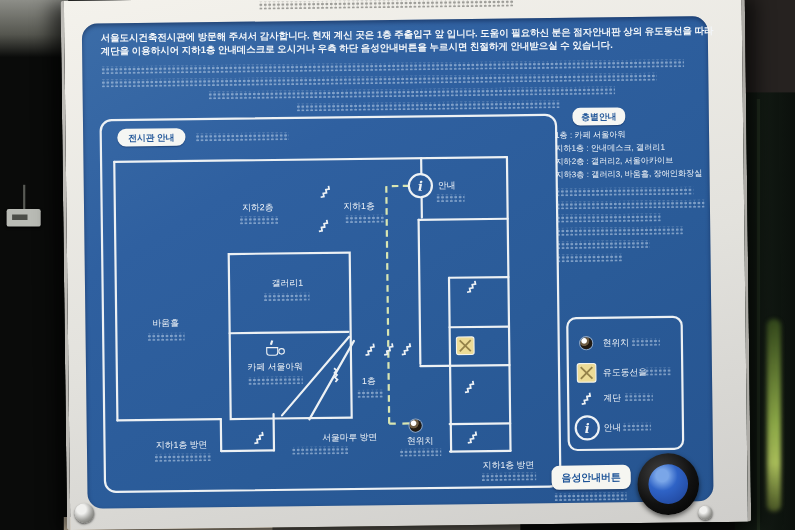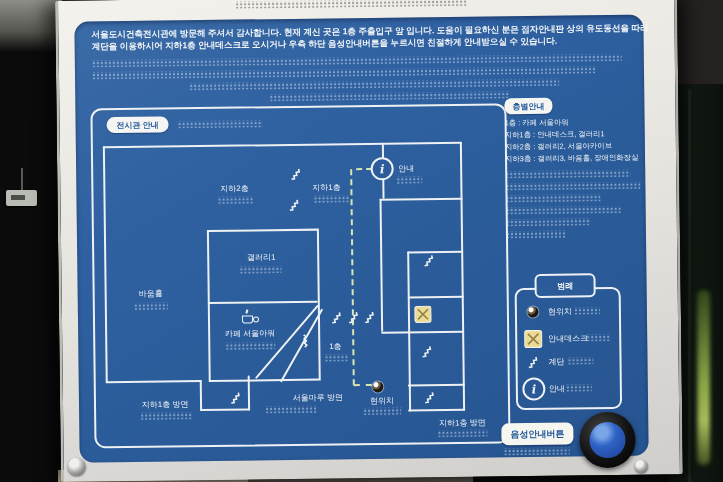--- a/index.html
+++ b/index.html
@@ -205,42 +205,41 @@
     <div class="br" style="left:178px;top:268px;width:42px;"></div>
     <div class="br" style="left:72px;top:303px;width:34px;"></div>
     <div class="br" style="left:163px;top:344px;width:50px;"></div>
     <div class="br" style="left:262px;top:357px;width:24px;"></div>
     <div class="br" style="left:336px;top:180px;width:26px;"></div>
     <div class="br" style="left:300px;top:411px;width:38px;"></div>
     <div class="br" style="left:202px;top:408px;width:52px;"></div>
     <div class="br" style="left:77px;top:413px;width:52px;"></div>
     <div class="br" style="left:374px;top:434px;width:50px;"></div>
 
-    <div class="pill" style="left:445px;top:103px;width:48px;height:16px;font-size:8px;border-radius:7px;text-align:right;">층별안내</div>
+    <div class="pill" style="left:461px;top:103px;width:48px;height:16px;font-size:8px;border-radius:7px;text-align:right;">층별안내</div>
     <div class="lbl f7" style="left:445px;top:123px;transform:none;text-align:right;">1층 : 카페 서울아워</div>
     <div class="lbl f7" style="left:445px;top:135px;transform:none;text-align:left;">지하1층 : 안내데스크, 갤러리1</div>
     <div class="lbl f7" style="left:445px;top:147px;transform:none;text-align:left;">지하2층 : 갤러리2, 서울아카이브</div>
     <div class="lbl f7" style="left:445px;top:159px;transform:none;text-align:left;">지하3층 : 갤러리3, 바움홀, 장애인화장실</div>
     <div class="br" style="left:445px;top:176px;width:125px;"></div>
     <div class="br" style="left:445px;top:188px;width:135px;"></div>
     <div class="br" style="left:445px;top:200px;width:95px;"></div>
     <div class="br" style="left:445px;top:212px;width:115px;"></div>
     <div class="br" style="left:445px;top:224px;width:85px;"></div>
     <div class="br" style="left:445px;top:236px;width:60px;"></div>
 
     <div class="legend-box"></div>
-    <div class="legend-tab">범례</div>
     <div class="cur" style="left:471px;top:317px;"></div>
     <div class="lbl f8" style="left:486px;top:317px;transform:translate(0,-50%);text-align:left;">현위치</div>
     <svg class="elev" style="left:471px;top:344px;width:19px;height:19px;" viewBox="0 0 18 18">
         <rect x="1" y="1" width="16" height="16" rx="2"></rect>
         <line x1="4" y1="4" x2="14" y2="14"></line>
         <line x1="14" y1="4" x2="4" y2="14"></line>
       </svg>
-    <div class="lbl f8" style="left:486px;top:344px;transform:translate(0,-50%);text-align:left;">안내데스크</div>
+    <div class="lbl f8" style="left:486px;top:344px;transform:translate(0,-50%);text-align:left;">유도동선을</div>
     <svg class="st" style="left:470px;top:367px;" viewBox="0 0 14 14">
         <path d="M2 12h3.2V8.8h3.2V5.6h3.2V2.4"></path>
       </svg>
     <div class="lbl f8" style="left:486px;top:367px;transform:translate(0,-50%);text-align:right;">계단</div>
     <div class="info-circle" style="left:471px;top:394px;">
         <span>i</span>
       </div>
     <div class="lbl f8" style="left:486px;top:394px;transform:translate(0,-50%);text-align:left;">안내</div>
     <div class="br" style="left:512px;top:313px;width:26px;"></div>
     <div class="br" style="left:524px;top:340px;width:24px;"></div>

